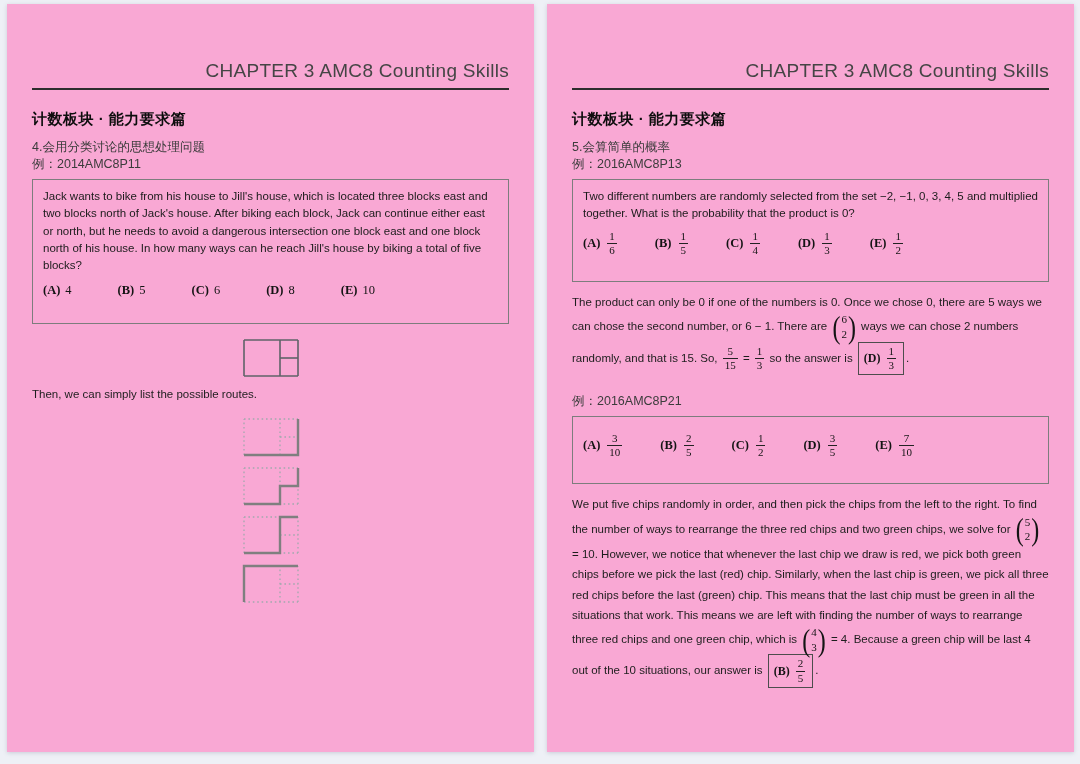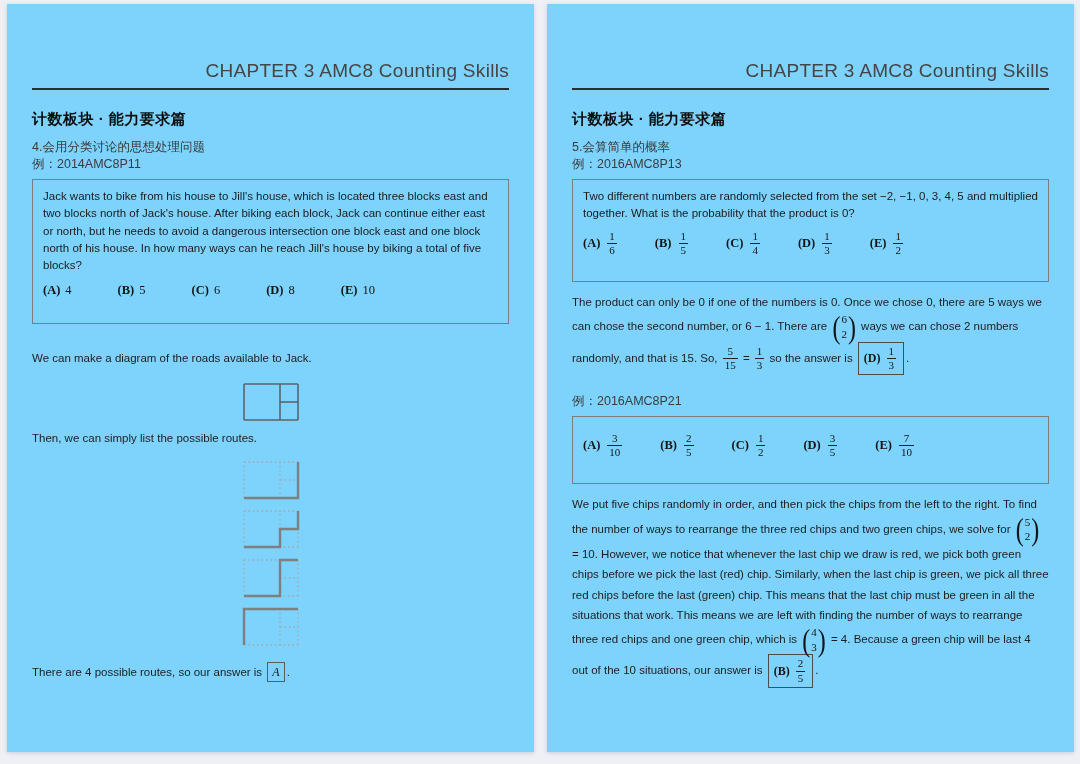--- a/index.html
+++ b/index.html
@@ -5,21 +5,21 @@
   html,body { margin:0; padding:0; }
   body {
     width:1080px; height:764px;
     background:#eef0f6;
     font-family:"Liberation Sans", sans-serif;
     overflow:hidden;
   }
   .canvas { position:relative; width:1080px; height:764px; }
   .page {
     position:absolute; top:4px; width:527px; height:748px;
-    background:#7dd3fc;
+    background:#f9a8d4;
     box-shadow:0 1px 4px rgba(110,120,140,.28);
   }
   .page-left  { left:7px; }
   .page-right { left:547px; }
   .content { padding:0 25px; }
 
   .chapter-header {
     margin-top:56px; text-align:right;
     font-size:19px; color:#454545; letter-spacing:.3px;
     border-bottom:2px solid #2d2d2d; padding-bottom:6px;
@@ -112,21 +112,20 @@
               <span class="lbl">(D)</span>
               <span>8</span>
             </span>
             <span class="choice">
               <span class="lbl">(E)</span>
               <span>10</span>
             </span>
           </div>
       </div>
 
-      <p class="sol-line mt-lg">We can make a diagram of the roads available to Jack.</p>
       <div class="diagram-wrap"><svg width="58" height="40">
             <line x1="2" y1="38" x2="56" y2="38" stroke="#5f6368" stroke-width="1.6"></line>
             <line x1="2" y1="2" x2="56" y2="2" stroke="#5f6368" stroke-width="1.6"></line>
             <line x1="2" y1="38" x2="2" y2="2" stroke="#5f6368" stroke-width="1.6"></line>
             <line x1="56" y1="38" x2="56" y2="2" stroke="#5f6368" stroke-width="1.6"></line>
             <line x1="38" y1="38" x2="38" y2="2" stroke="#5f6368" stroke-width="1.6"></line>
             <line x1="38" y1="20" x2="56" y2="20" stroke="#5f6368" stroke-width="1.6"></line>
           </svg></div>
       <p class="sol-line mt-md">Then, we can simply list the possible routes.</p>
       <div class="routes">
@@ -160,21 +159,20 @@
           <div class="route"><svg width="58" height="40">
               <line x1="2" y1="38" x2="56" y2="38" stroke="#a3a8ae" stroke-width="1.3" stroke-dasharray="1.6 2.8"></line>
               <line x1="2" y1="2" x2="56" y2="2" stroke="#a3a8ae" stroke-width="1.3" stroke-dasharray="1.6 2.8"></line>
               <line x1="2" y1="38" x2="2" y2="2" stroke="#a3a8ae" stroke-width="1.3" stroke-dasharray="1.6 2.8"></line>
               <line x1="56" y1="38" x2="56" y2="2" stroke="#a3a8ae" stroke-width="1.3" stroke-dasharray="1.6 2.8"></line>
               <line x1="38" y1="38" x2="38" y2="2" stroke="#a3a8ae" stroke-width="1.3" stroke-dasharray="1.6 2.8"></line>
               <line x1="38" y1="20" x2="56" y2="20" stroke="#a3a8ae" stroke-width="1.3" stroke-dasharray="1.6 2.8"></line>
               <polyline points="2,38 2,20 2,2 20,2 38,2 56,2" fill="none" stroke="#7f7f7f" stroke-width="2.4"></polyline>
             </svg></div>
         </div>
-      <p class="sol-line final-line">There are 4 possible routes, so our answer is <span class="abox-plain">A</span>.</p>
     </div>
   </div>
 
   <div class="page page-right">
     <div class="content">
       <div class="chapter-header">CHAPTER 3 AMC8 Counting Skills</div>
       <div class="section-title">计数板块 ·  能力要求篇</div>
       <div class="skill-line">5.会算简单的概率</div>
 
       <div class="example-block">

